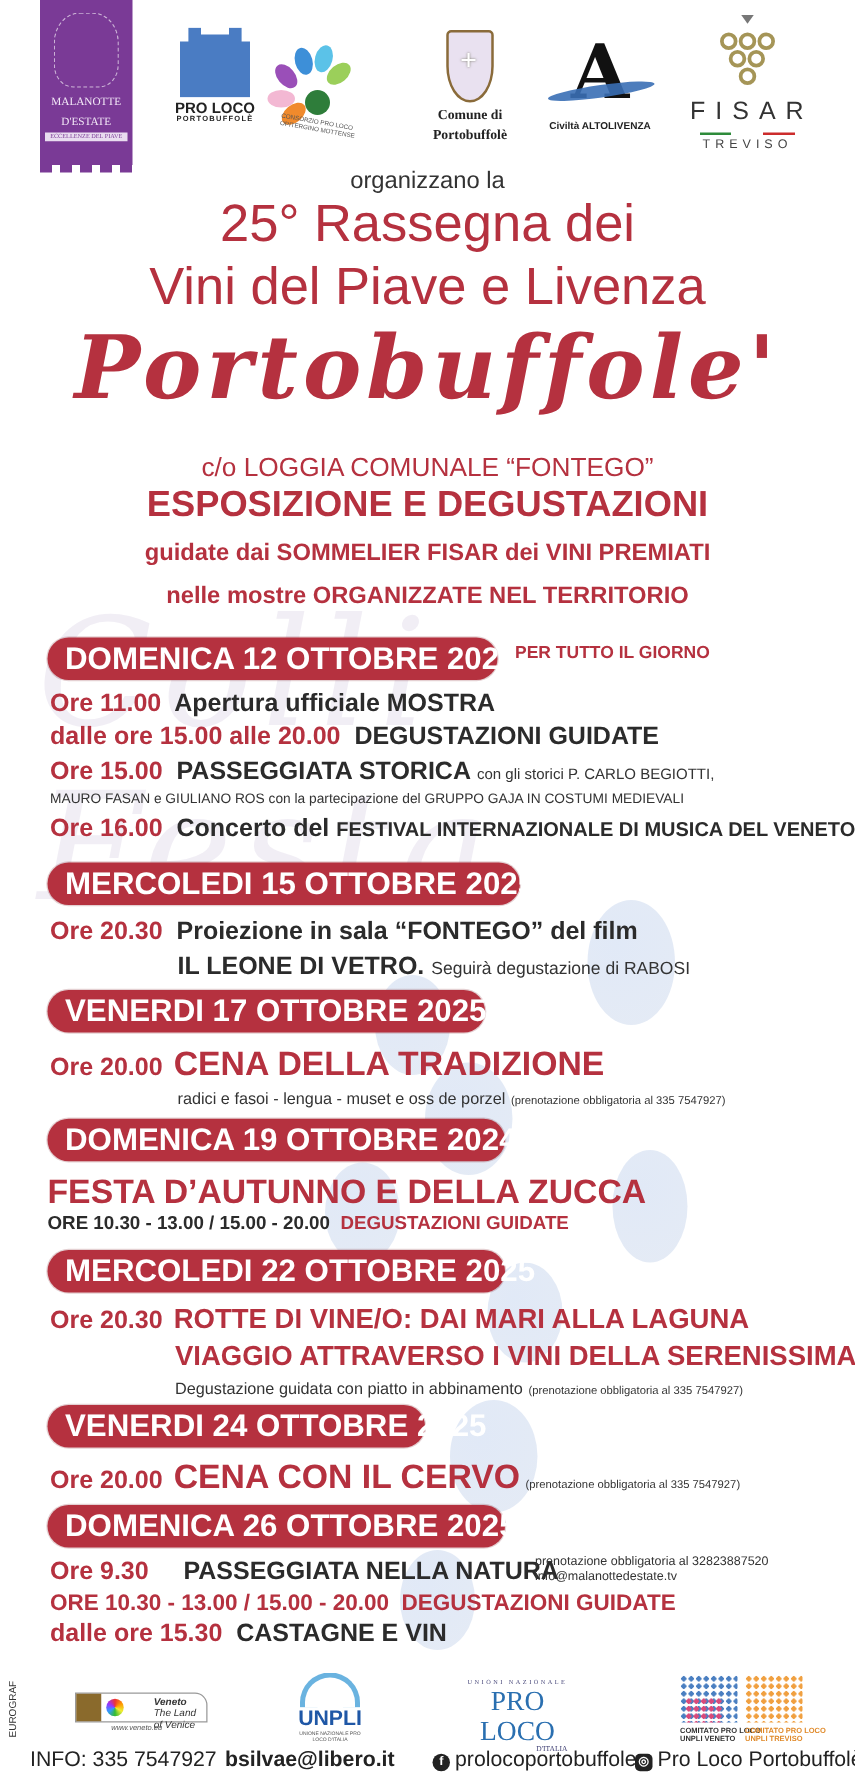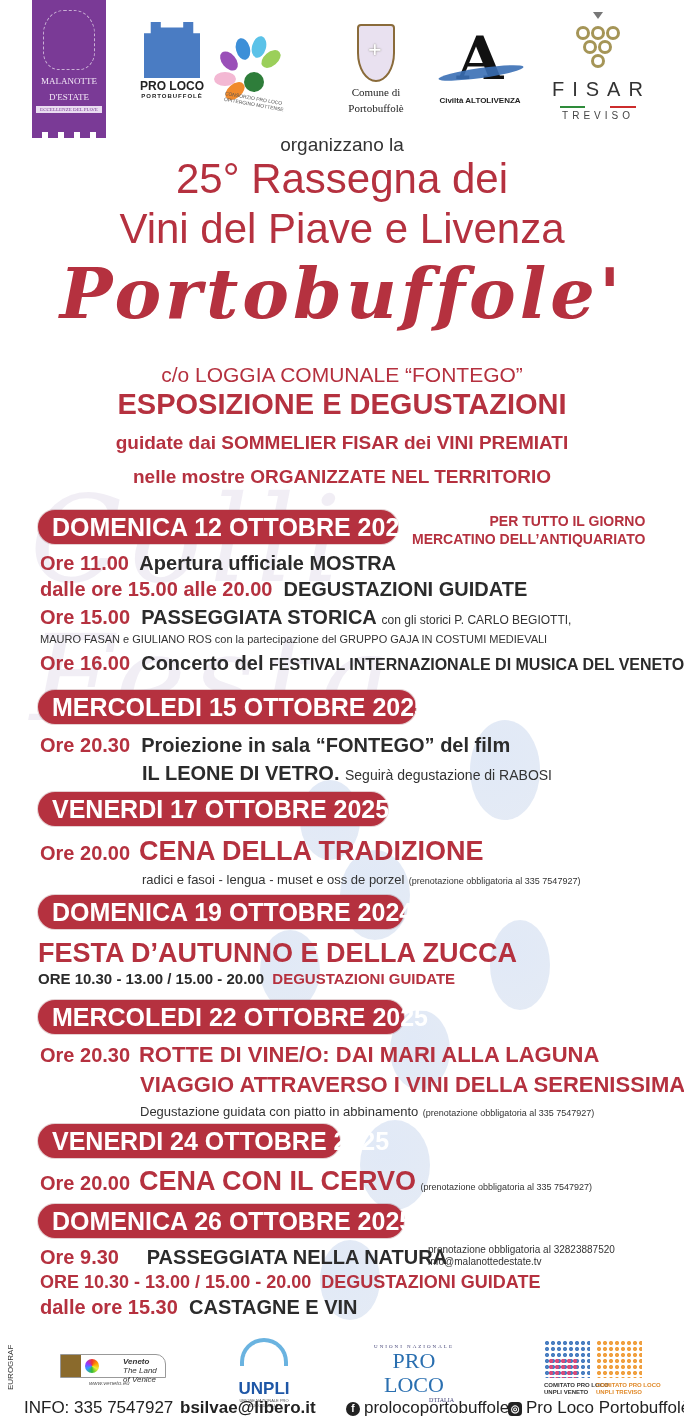--- a/index.html
+++ b/index.html
@@ -21,21 +21,21 @@
   .proloco{left:140px;top:22px;width:64px;height:98px;}
   .proloco .tower{width:56px;height:56px;background:#4a7cc3;margin:0 auto;position:relative;clip-path:polygon(0 20%,12% 20%,12% 0,30% 0,30% 10%,70% 10%,70% 0,88% 0,88% 20%,100% 20%,100% 100%,0 100%);}
   .proloco .t1{font-size:12px;font-weight:bold;color:#222;text-align:center;line-height:13px;margin-top:2px;}
   .proloco .t2{font-size:6px;font-weight:bold;color:#222;text-align:center;letter-spacing:1px;}
   .consorzio{left:218px;top:36px;width:76px;height:70px;}
   .petal{position:absolute;width:14px;height:22px;border-radius:50%;}
   .consorzio .txt{position:absolute;left:6px;top:60px;font-size:5px;color:#555;transform:rotate(10deg);}
   .comune{left:344px;top:24px;width:64px;height:100px;text-align:center;font-family:"Liberation Serif",serif;}
   .comune .crest{width:34px;height:54px;margin:0 auto;border:2px solid #8a6b3a;border-radius:4px 4px 50% 50%;background:#e9e1f0;position:relative;}
   .comune .crest:after{content:"+";position:absolute;left:9px;top:10px;font-size:24px;color:#fff;font-weight:bold;text-shadow:0 0 2px #776;}
-  .comune .t1{font-size:11px;font-weight:normal;color:#222;line-height:12px;margin-top:4px;}
+  .comune .t1{font-size:11px;font-weight:bold;color:#222;line-height:12px;margin-top:4px;}
   .altolivenza{left:432px;top:26px;width:96px;height:86px;text-align:center;}
   .altolivenza .a{font-family:"DejaVu Serif",serif;font-size:60px;font-weight:bold;color:#111;line-height:64px;}
   .altolivenza .wave{position:absolute;left:6px;top:42px;width:86px;height:10px;background:#3a6fb5;border-radius:50%;transform:rotate(-8deg);opacity:0.9;}
   .altolivenza .t1{font-size:8px;font-weight:bold;color:#222;margin-top:6px;}
   .fisar{left:552px;top:12px;width:92px;height:112px;text-align:center;}
   .grape{position:absolute;width:14px;height:14px;border:3px solid #a59557;border-radius:50%;box-sizing:border-box;}
   .fisar .t1{position:absolute;top:66px;left:0;width:92px;font-size:20px;letter-spacing:8px;color:#333;}
   .fisar .flag{position:absolute;top:94px;left:8px;width:76px;height:2px;background:linear-gradient(90deg,#2e8b3a 0 33%,#fff 33% 66%,#cc2c2c 66%);}
   .fisar .t2{position:absolute;top:98px;left:0;width:92px;font-size:10px;letter-spacing:4px;color:#444;}
 
@@ -60,21 +60,21 @@
 
   
   .veneto{left:60px;top:1354px;width:104px;height:22px;border:1px solid #999;border-radius:0 10px 0 0;}
   .veneto .sq{position:absolute;left:0;top:0;width:20px;height:22px;background:#8a6a2c;}
   .veneto .star{position:absolute;left:24px;top:4px;width:14px;height:14px;border-radius:50%;background:conic-gradient(#e33,#f90,#ee3,#3b3,#39f,#93f,#e33);}
   .veneto .t{position:absolute;left:42px;top:2px;font-size:8px;font-style:italic;color:#333;line-height:9px;margin-left:20px;}
   .veneto .url{position:absolute;left:28px;top:25px;font-size:6px;font-style:italic;color:#555;}
   .eurograf{left:6px;top:1352px;font-size:8px;color:#333;transform:rotate(-90deg);transform-origin:left top;}
   .unpli{left:236px;top:1338px;width:56px;height:62px;text-align:center;}
   .unpli .arc{width:40px;height:24px;margin:0 auto;border:4px solid #6ab3e0;border-bottom:none;border-radius:24px 24px 0 0;}
-  .unpli .t{font-size:17px;font-weight:bold;color:#1f57a6;line-height:18px;margin-top:14px;}
+  .unpli .t{font-size:17px;font-weight:bold;color:#1f57a6;line-height:18px;}
   .unpli .s{font-size:4px;color:#555;}
   .prolocoit{left:366px;top:1344px;width:96px;height:46px;text-align:center;font-family:"Liberation Serif",serif;}
   .prolocoit .s{font-size:5px;letter-spacing:2px;color:#447;}
   .prolocoit .t{font-size:22px;color:#2a6fb0;line-height:24px;}
   .prolocoit .d{font-size:6px;color:#447;text-align:right;margin-right:8px;}
   .unplilogo{position:absolute;}
   .dots{position:absolute;width:46px;height:38px;background-image:radial-gradient(circle,var(--c) 2px,transparent 2.2px);background-size:6px 6px;}
   .unplilogo .t{position:absolute;top:42px;font-size:6px;font-weight:bold;line-height:7px;white-space:nowrap;}
   .contact{position:absolute;top:1398px;font-size:17px;color:#222;white-space:nowrap;}
   .ico{display:inline-block;width:14px;height:14px;border-radius:50%;background:#222;color:#fff;font-size:10px;line-height:14px;text-align:center;vertical-align:1px;margin-right:4px;font-weight:bold;}
@@ -152,21 +152,20 @@
 <div class="center guide">
   <span>guidate dai </span><span>SOMMELIER FISAR</span><span> dei </span><span>VINI PREMIATI</span>
 </div>
 <div class="center mostre">
   <span>nelle mostre </span><span>ORGANIZZATE NEL TERRITORIO</span>
 </div>
 
 <div class="pill" style="top:510px;width:360px;">DOMENICA 12 OTTOBRE 2025</div>
 <div class="line red" style="left:412px;top:512px;font-size:14px;font-weight:bold;line-height:18px;">
   <div>PER TUTTO IL GIORNO</div>
-  <div>MERCATINO DELL’ANTIQUARIATO</div>
 </div>
 <div class="line f22" style="left:40px;top:552px;">
   <span class="red">Ore 11.00</span>&nbsp;
   <span class="dark">Apertura ufficiale MOSTRA</span>
 </div>
 <div class="line f22" style="left:40px;top:578px;">
   <span class="red">dalle ore 15.00 alle 20.00</span>&nbsp;
   <span class="dark">DEGUSTAZIONI GUIDATE</span>
 </div>
 <div class="line f22" style="left:40px;top:606px;">

